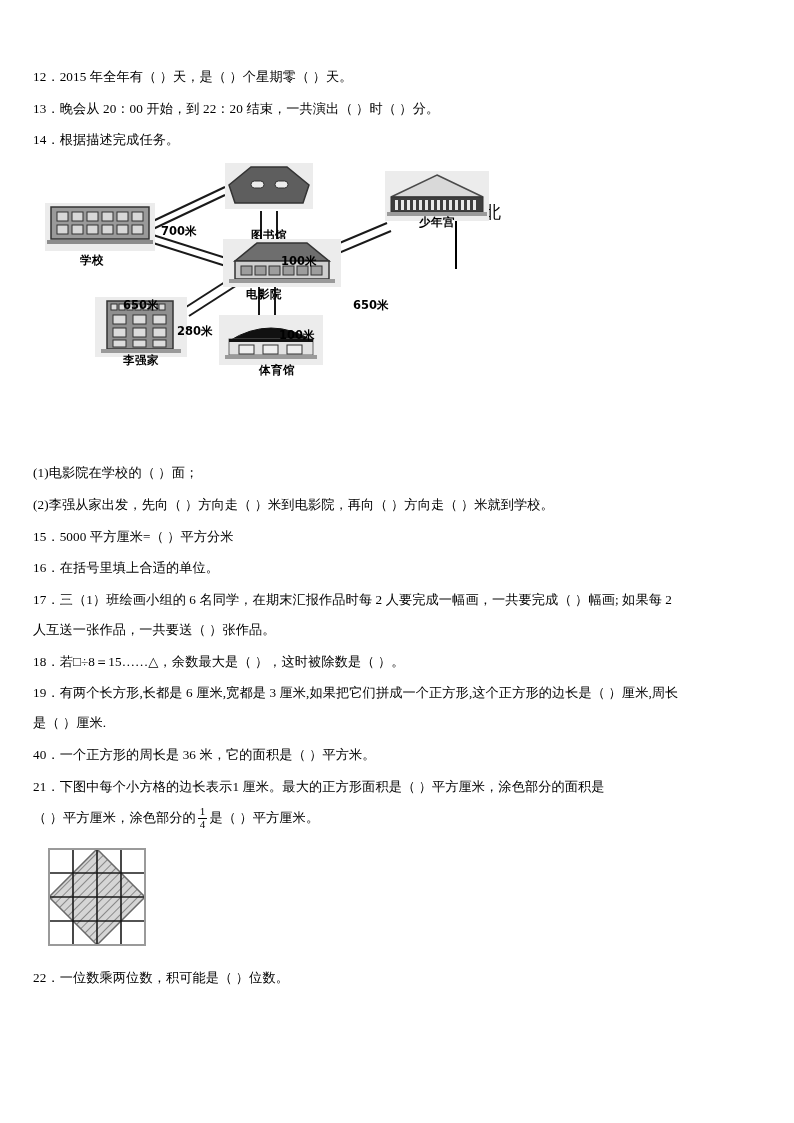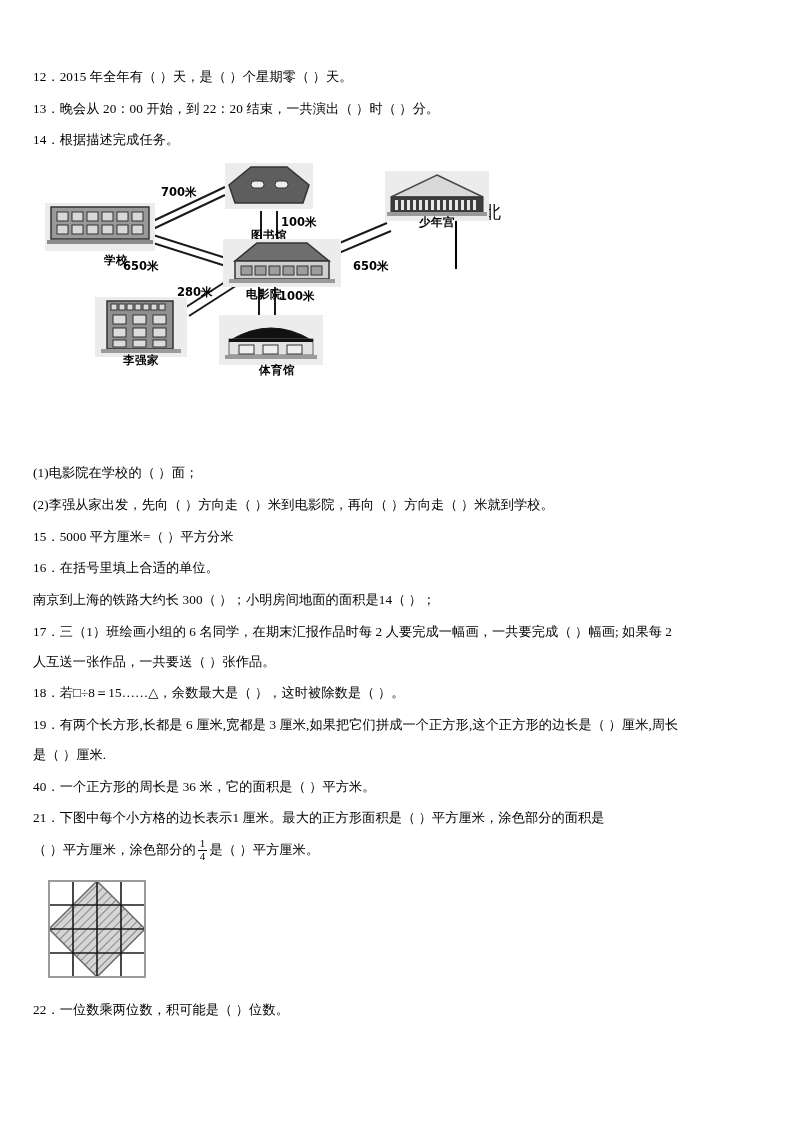--- a/index.html
+++ b/index.html
@@ -72,20 +72,21 @@
     white-space: nowrap;
     letter-spacing: 0.5px;
   }
   .dist {
     position: absolute;
     font-size: 11.5px;
     font-weight: bold;
     font-family: "DejaVu Sans", sans-serif;
     white-space: nowrap;
     background: transparent;
+    margin-top: 39px;
   }
   svg.lines {
     position: absolute;
     left: 0; top: 0;
     width: 728px;
     height: 295px;
     overflow: visible;
   }
   
   .gridfig {
@@ -158,21 +159,21 @@
           <rect x="87" y="9" width="11" height="9" fill="#d8d8d8" stroke="#333"></rect>
           <rect x="12" y="22" width="11" height="9" fill="#d8d8d8" stroke="#333"></rect>
           <rect x="27" y="22" width="11" height="9" fill="#d8d8d8" stroke="#333"></rect>
           <rect x="42" y="22" width="11" height="9" fill="#d8d8d8" stroke="#333"></rect>
           <rect x="57" y="22" width="11" height="9" fill="#d8d8d8" stroke="#333"></rect>
           <rect x="72" y="22" width="11" height="9" fill="#d8d8d8" stroke="#333"></rect>
           <rect x="87" y="22" width="11" height="9" fill="#d8d8d8" stroke="#333"></rect>
           <rect x="2" y="37" width="106" height="4" fill="#8c8c8c"></rect>
         </svg>
       </div>
-      <div class="bldg-name" style="left:28px; top:90px; width:110px;">学校</div>
+      <div class="bldg-name" style="left:4px; top:90px; width:110px;">学校</div>
 
       <div class="bldg" style="left:192px; top:0px; width:88px; height:46px;">
         <svg width="88" height="46">
           <polygon points="26,4 62,4 84,22 78,40 10,40 4,22" fill="#5e5e5e" stroke="#333" stroke-width="1.5"></polygon>
           <rect x="26" y="18" width="13" height="7" rx="3.5" fill="#ededed" stroke="#333"></rect>
           <rect x="50" y="18" width="13" height="7" rx="3.5" fill="#ededed" stroke="#333"></rect>
         </svg>
       </div>
       <div class="bldg-name" style="left:190px; top:46px; width:92px;margin-top:19px;">图书馆</div>
 
@@ -262,21 +263,20 @@
       <div class="dist" style="left:90px; top:96px;">650米</div>
       <div class="dist" style="left:320px; top:96px;">650米</div>
       <div class="dist" style="left:144px; top:122px;">280米</div>
       <div class="dist" style="left:246px; top:126px;">100米</div>
     </div>
 
     <p class="qline">(1)电影院在学校的（            ）面；</p>
     <p class="qline">(2)李强从家出发，先向（            ）方向走（            ）米到电影院，再向（            ）方向走（            ）米就到学校。</p>
     <p class="qline">15．5000 平方厘米=（            ）平方分米</p>
     <p class="qline">16．在括号里填上合适的单位。</p>
-    <p class="qline">南京到上海的铁路大约长 300（            ）；小明房间地面的面积是14（            ）；</p>
     <p class="qline tight">17．三（1）班绘画小组的 6 名同学，在期末汇报作品时每 2 人要完成一幅画，一共要完成（            ）幅画; 如果每 2</p>
     <p class="qline">人互送一张作品，一共要送（            ）张作品。</p>
     <p class="qline">18．若□÷8＝15……△，余数最大是（                ），这时被除数是（                ）。</p>
     <p class="qline tight">19．有两个长方形,长都是 6 厘米,宽都是 3 厘米,如果把它们拼成一个正方形,这个正方形的边长是（            ）厘米,周长</p>
     <p class="qline">是（            ）厘米.</p>
     <p class="qline">40．一个正方形的周长是 36 米，它的面积是（                ）平方米。</p>
     <p class="qline tight">21．下图中每个小方格的边长表示1 厘米。最大的正方形面积是（                ）平方厘米，涂色部分的面积是</p>
     <p class="qline">
       <span>（                ）平方厘米，涂色部分的</span><span class="frac"><span class="num">1</span><span class="den">4</span></span><span>是（                ）平方厘米。</span>
     </p>

